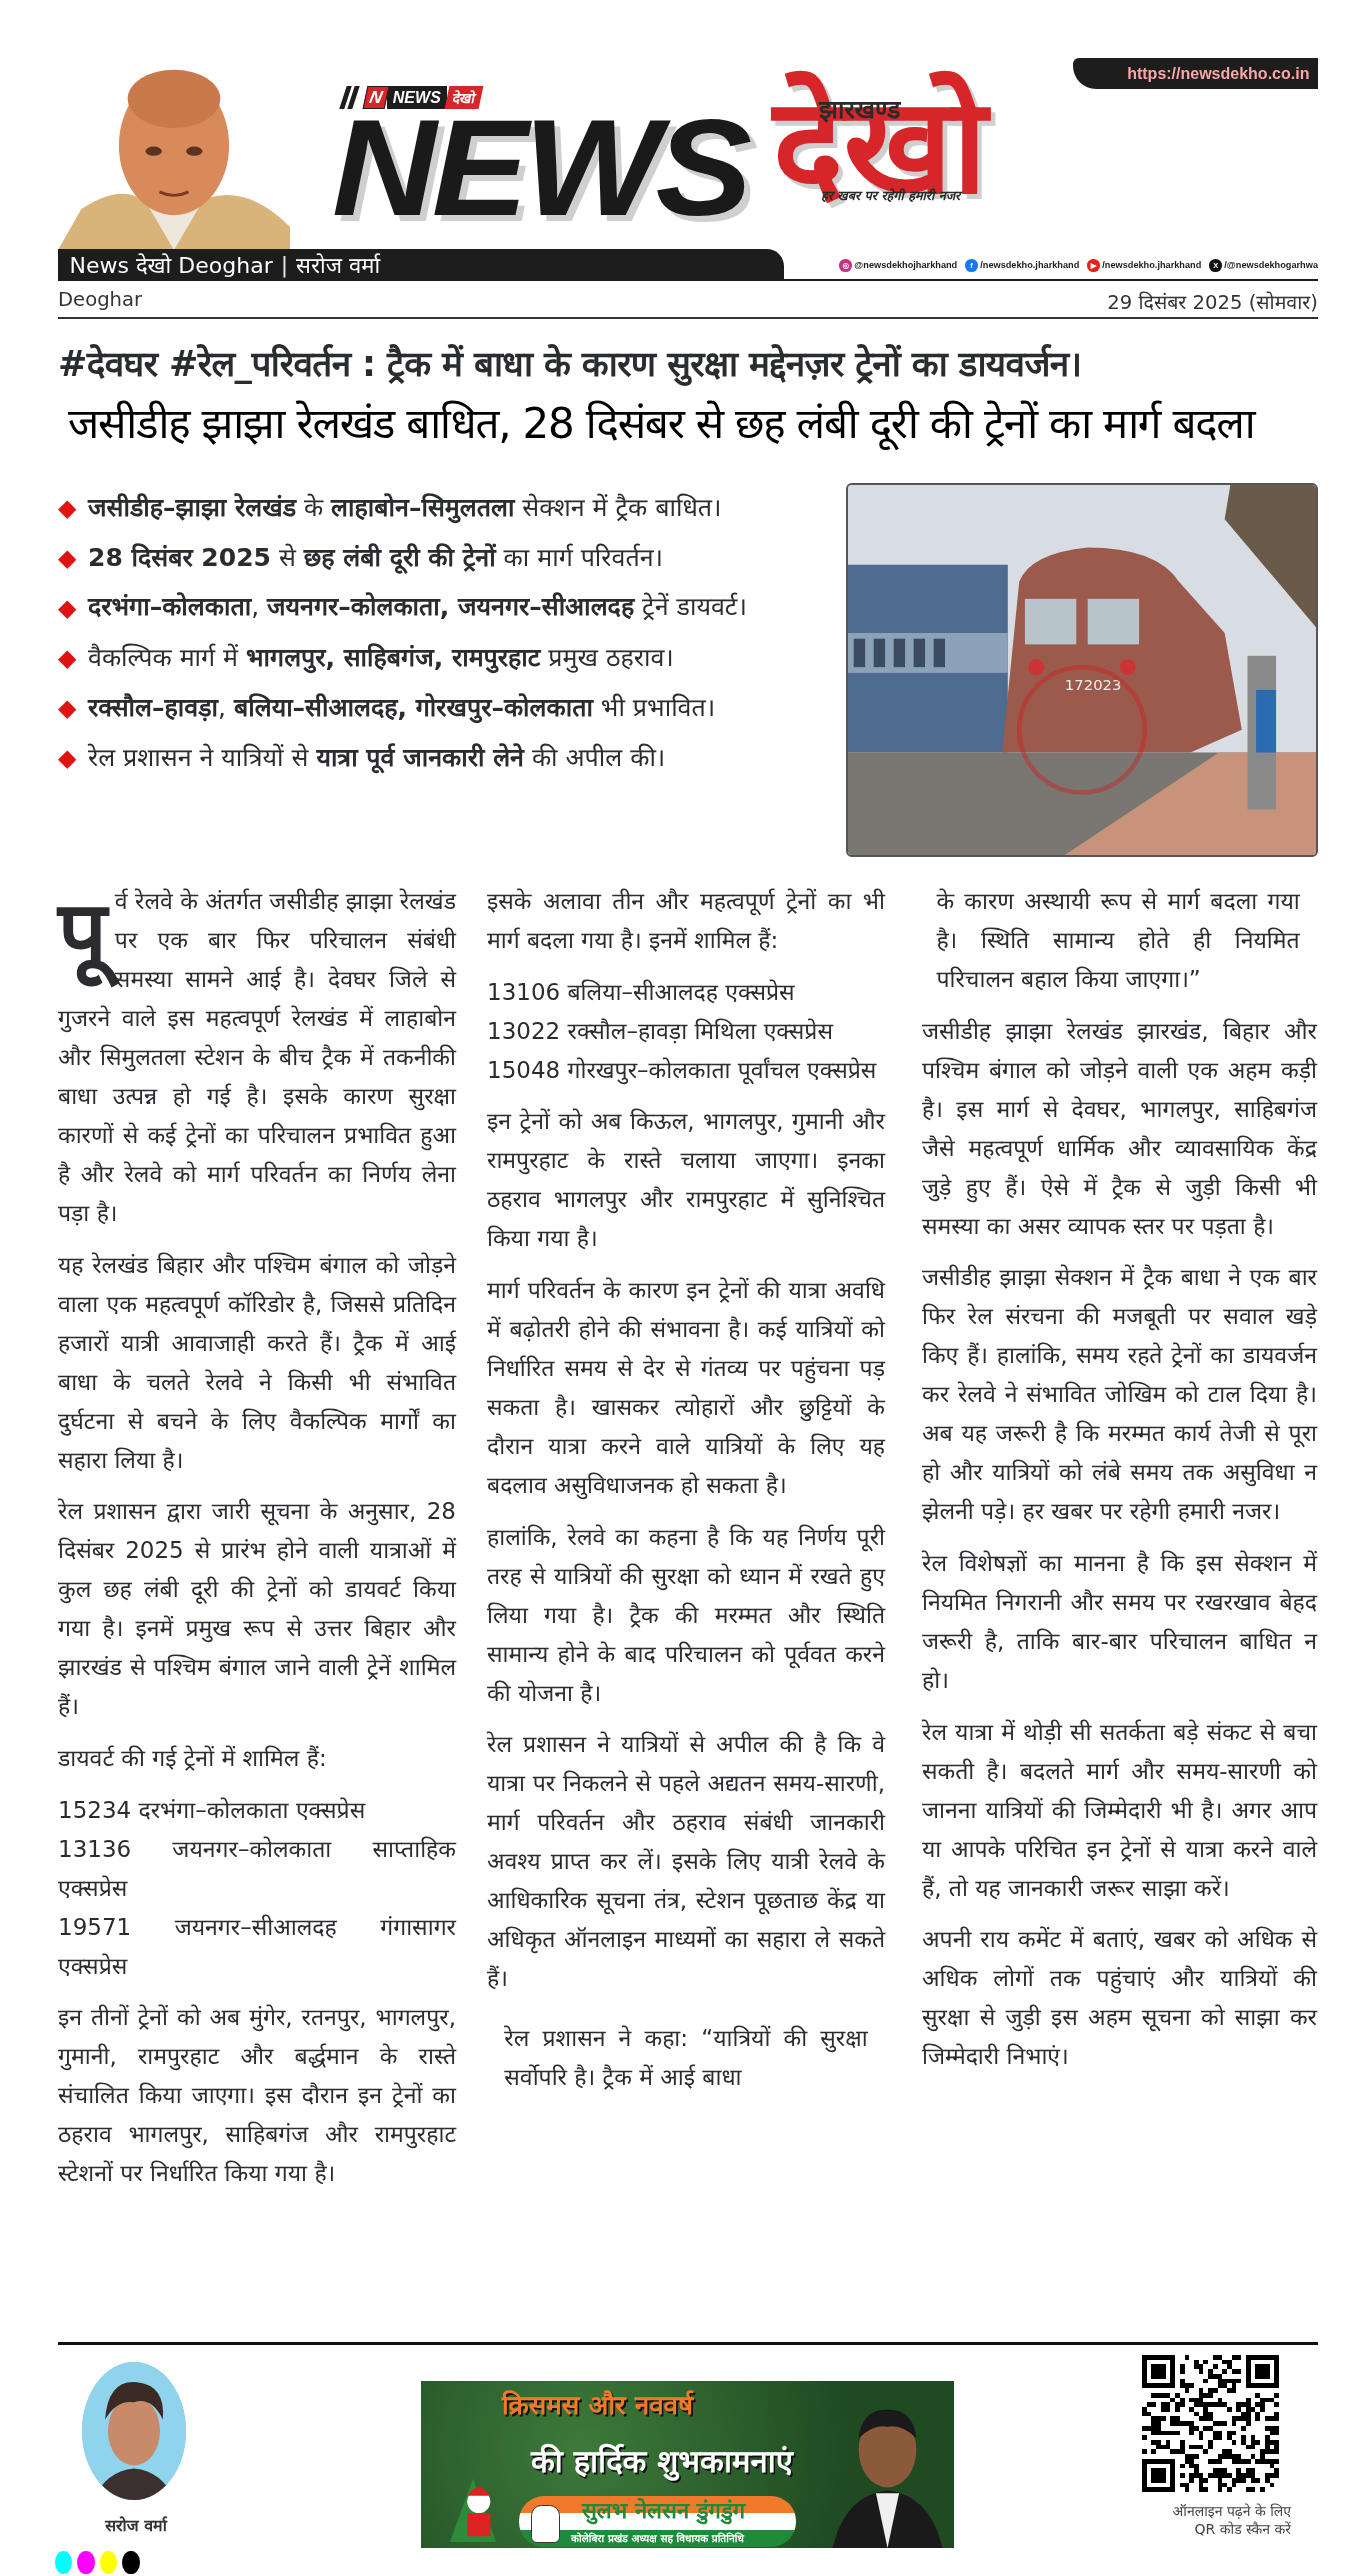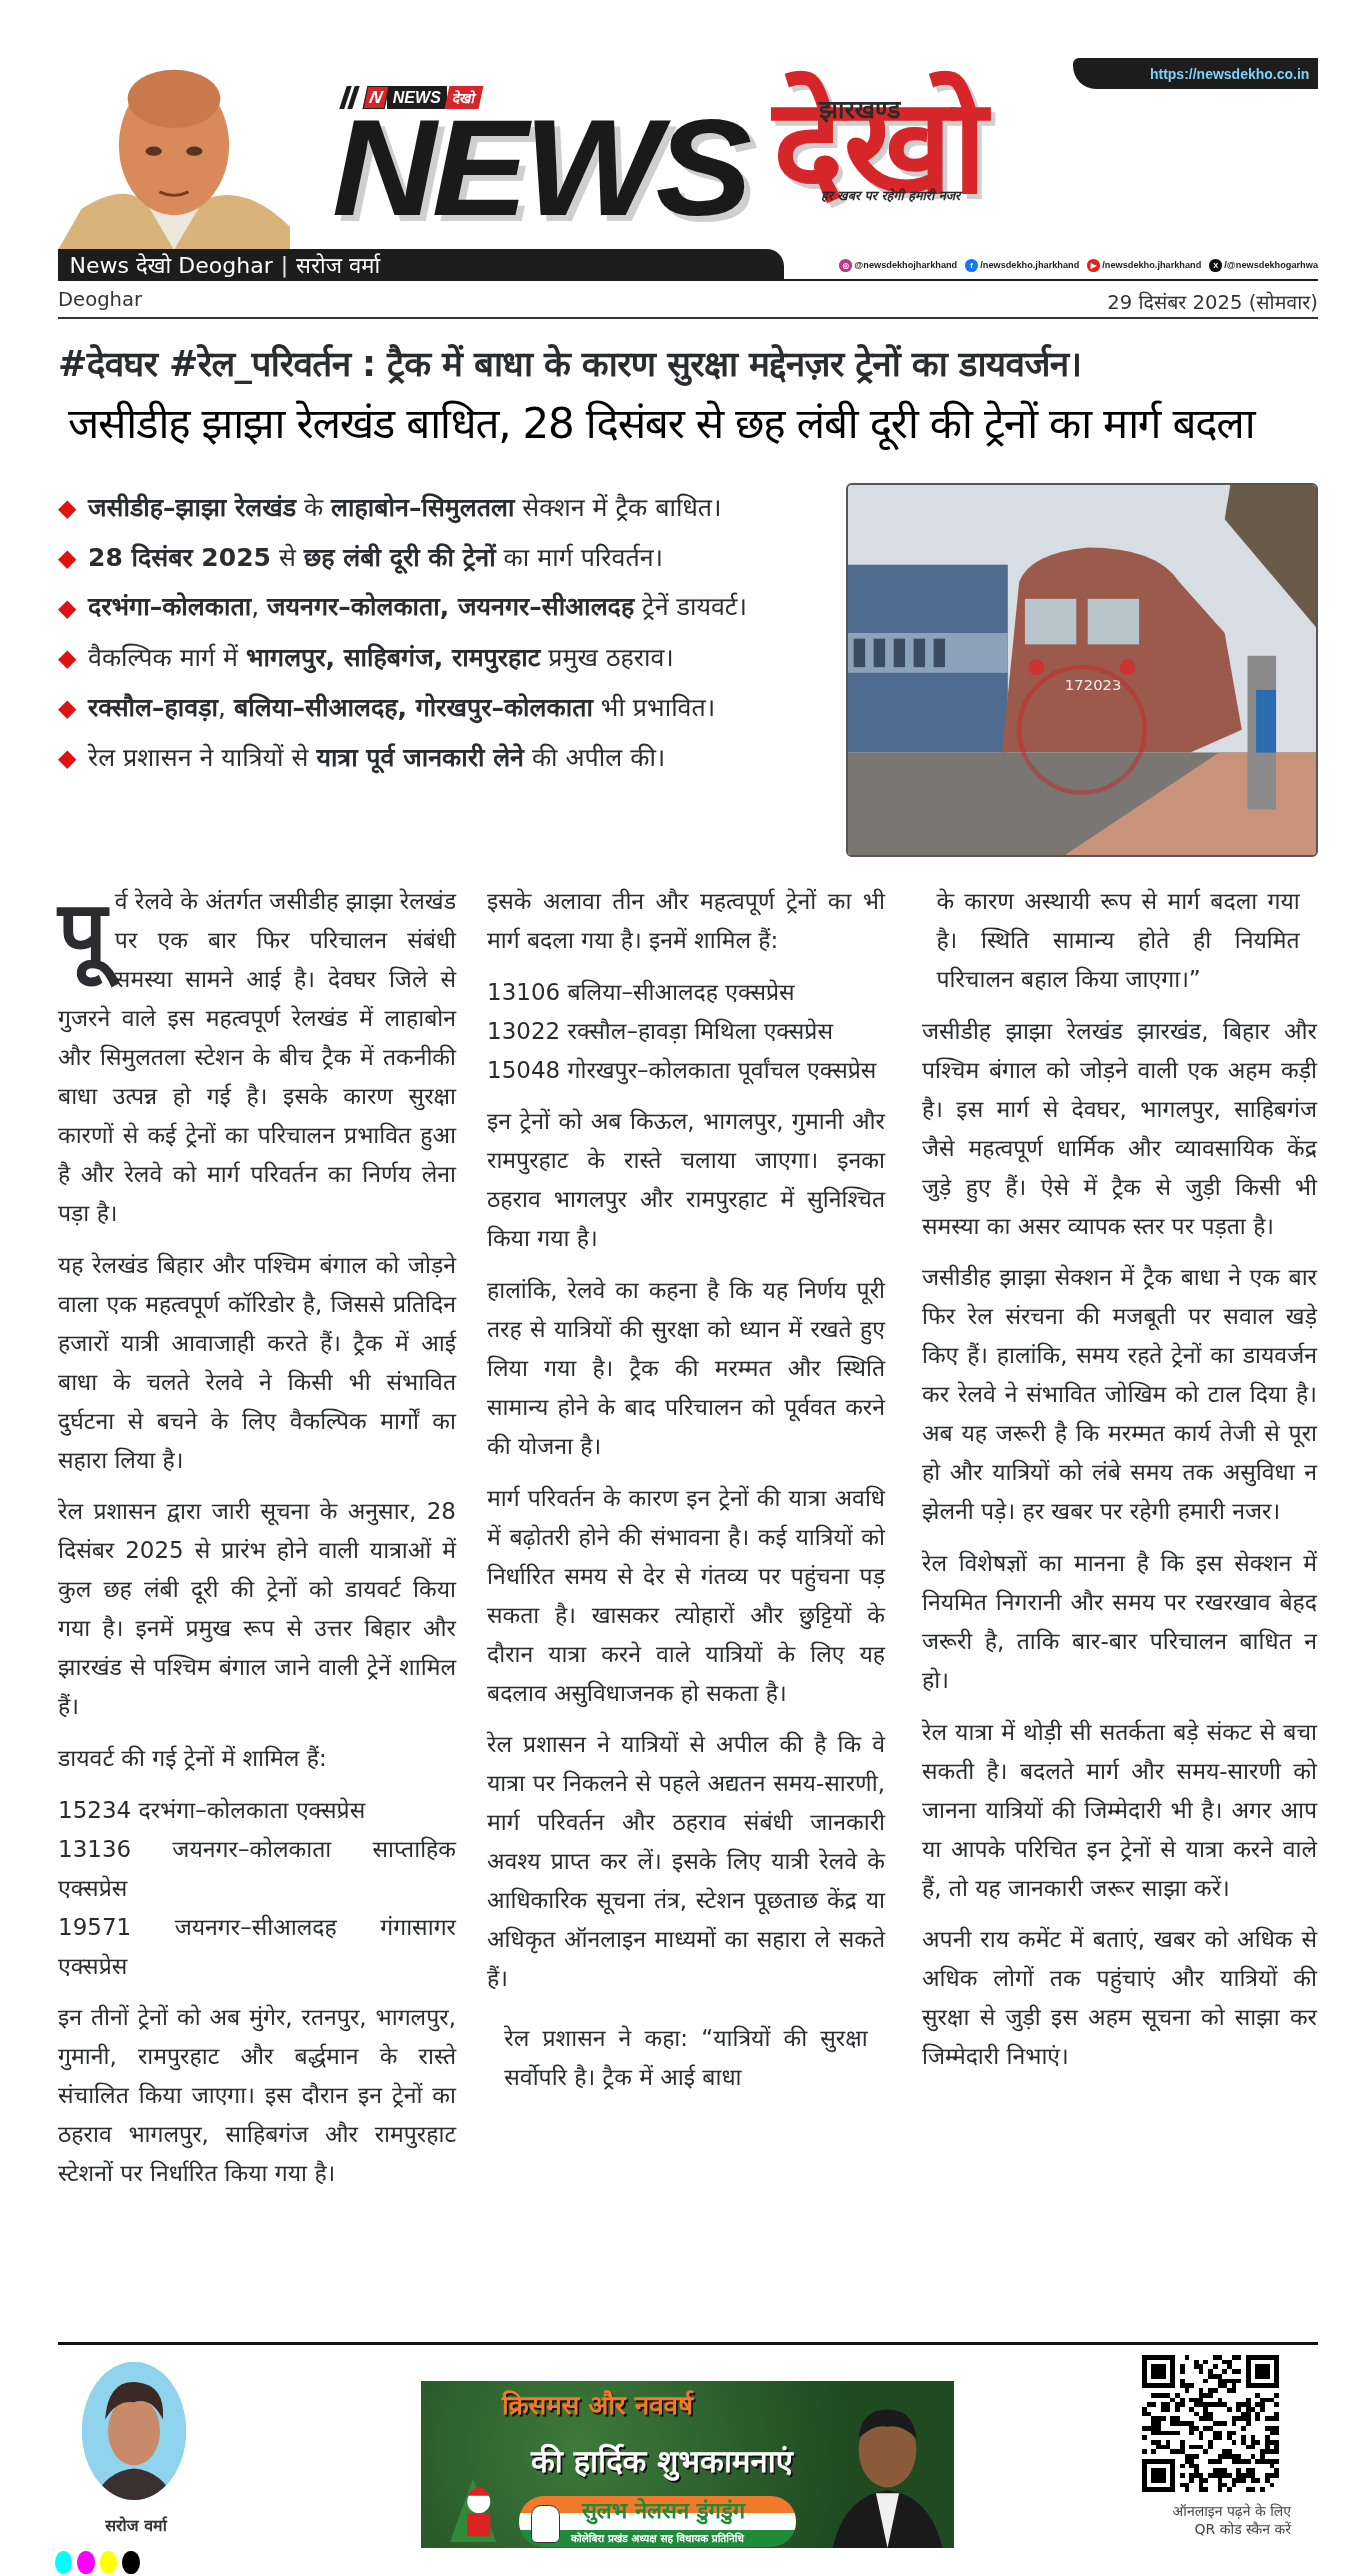--- a/index.html
+++ b/index.html
@@ -4,22 +4,22 @@
 <style>
   * { box-sizing: border-box; margin: 0; padding: 0; }
   html, body { width: 1361px; height: 2576px; background: #ffffff; overflow: hidden; }
   body { font-family: "DejaVu Sans", sans-serif; color: #2a2c30; position: relative; }
 
   
   .masthead { position: absolute; left: 58px; top: 58px; width: 1260px; height: 226px; }
   .portrait { position: absolute; left: 0; top: 5.8px; width: 232px; height: 186px; overflow: hidden; }
   .portrait svg { width: 100%; height: 100%; display: block; }
   .url-pill { position: absolute; right: 0; top: 0; width: 245px; height: 31px; background: #1d1d1d;
-              border-bottom-left-radius: 23px; border-top-left-radius: 5.8px; color: #7dd3fc;
-              font-family: "Liberation Sans", sans-serif; font-weight: bold; font-size: 14px;
+              border-bottom-left-radius: 23px; border-top-left-radius: 5.8px; color: #fca5a5;
+              font-family: "Liberation Sans", sans-serif; font-weight: bold; font-size: 16px;
               display: flex; align-items: center; justify-content: flex-end; padding-right: 8.6px; }
   .mini-badge { position: absolute; left: 283px; top: 28px; height: 23px; display: flex; align-items: center; }
   .mini-badge .stripes { width: 24px; height: 23px; position: relative; }
   .mini-badge .stripes i { position: absolute; top: 0; width: 4.6px; height: 23px; background: #1d1d1d; transform: skewX(-18deg); }
   .mini-badge .nbox { width: 22px; height: 23px; border: 1.7px solid #1d1d1d; background: #d6262a; color: #fff;
                       font-family: "Liberation Sans", sans-serif; font-weight: bold; font-style: italic; font-size: 17.3px;
                       display: flex; align-items: center; justify-content: center; transform: skewX(-12deg); }
   .mini-badge .ntext { background: #1d1d1d; color: #fff; height: 23px; padding: 0 5.8px;
                        font-family: "Liberation Sans", sans-serif; font-weight: bold; font-style: italic; font-size: 16px;
                        display: flex; align-items: center; }
@@ -236,22 +236,22 @@
 </div>
 
 <div class="col col2">
   <p>इसके अलावा तीन और महत्वपूर्ण ट्रेनों का भी मार्ग बदला गया है। इनमें शामिल हैं:</p>
   <div class="trainlist">
     <div>13106 बलिया–सीआलदह एक्सप्रेस</div>
     <div>13022 रक्सौल–हावड़ा मिथिला एक्सप्रेस</div>
     <div>15048 गोरखपुर–कोलकाता पूर्वांचल एक्सप्रेस</div>
   </div>
   <p>इन ट्रेनों को अब किऊल, भागलपुर, गुमानी और रामपुरहाट के रास्ते चलाया जाएगा। इनका ठहराव भागलपुर और रामपुरहाट में सुनिश्चित किया गया है।</p>
+  <p>मार्ग परिवर्तन के कारण इन ट्रेनों की यात्रा अवधि में बढ़ोतरी होने की संभावना है। कई यात्रियों को निर्धारित समय से देर से गंतव्य पर पहुंचना पड़ सकता है। खासकर त्योहारों और छुट्टियों के दौरान यात्रा करने वाले यात्रियों के लिए यह बदलाव असुविधाजनक हो सकता है।</p>
   <p>हालांकि, रेलवे का कहना है कि यह निर्णय पूरी तरह से यात्रियों की सुरक्षा को ध्यान में रखते हुए लिया गया है। ट्रैक की मरम्मत और स्थिति सामान्य होने के बाद परिचालन को पूर्ववत करने की योजना है।</p>
-  <p>मार्ग परिवर्तन के कारण इन ट्रेनों की यात्रा अवधि में बढ़ोतरी होने की संभावना है। कई यात्रियों को निर्धारित समय से देर से गंतव्य पर पहुंचना पड़ सकता है। खासकर त्योहारों और छुट्टियों के दौरान यात्रा करने वाले यात्रियों के लिए यह बदलाव असुविधाजनक हो सकता है।</p>
   <p>रेल प्रशासन ने यात्रियों से अपील की है कि वे यात्रा पर निकलने से पहले अद्यतन समय-सारणी, मार्ग परिवर्तन और ठहराव संबंधी जानकारी अवश्य प्राप्त कर लें। इसके लिए यात्री रेलवे के आधिकारिक सूचना तंत्र, स्टेशन पूछताछ केंद्र या अधिकृत ऑनलाइन माध्यमों का सहारा ले सकते हैं।</p>
   <p class="quote">रेल प्रशासन ने कहा: “यात्रियों की सुरक्षा सर्वोपरि है। ट्रैक में आई बाधा</p>
 </div>
 
 <div class="col col3">
   <p class="quote-cont">के कारण अस्थायी रूप से मार्ग बदला गया है। स्थिति सामान्य होते ही नियमित परिचालन बहाल किया जाएगा।”</p>
   <p>जसीडीह झाझा रेलखंड झारखंड, बिहार और पश्चिम बंगाल को जोड़ने वाली एक अहम कड़ी है। इस मार्ग से देवघर, भागलपुर, साहिबगंज जैसे महत्वपूर्ण धार्मिक और व्यावसायिक केंद्र जुड़े हुए हैं। ऐसे में ट्रैक से जुड़ी किसी भी समस्या का असर व्यापक स्तर पर पड़ता है।</p>
   <p>जसीडीह झाझा सेक्शन में ट्रैक बाधा ने एक बार फिर रेल संरचना की मजबूती पर सवाल खड़े किए हैं। हालांकि, समय रहते ट्रेनों का डायवर्जन कर रेलवे ने संभावित जोखिम को टाल दिया है। अब यह जरूरी है कि मरम्मत कार्य तेजी से पूरा हो और यात्रियों को लंबे समय तक असुविधा न झेलनी पड़े। हर खबर पर रहेगी हमारी नजर।</p>
   <p>रेल विशेषज्ञों का मानना है कि इस सेक्शन में नियमित निगरानी और समय पर रखरखाव बेहद जरूरी है, ताकि बार-बार परिचालन बाधित न हो।</p>
   <p>रेल यात्रा में थोड़ी सी सतर्कता बड़े संकट से बचा सकती है। बदलते मार्ग और समय-सारणी को जानना यात्रियों की जिम्मेदारी भी है। अगर आप या आपके परिचित इन ट्रेनों से यात्रा करने वाले हैं, तो यह जानकारी जरूर साझा करें।</p>

